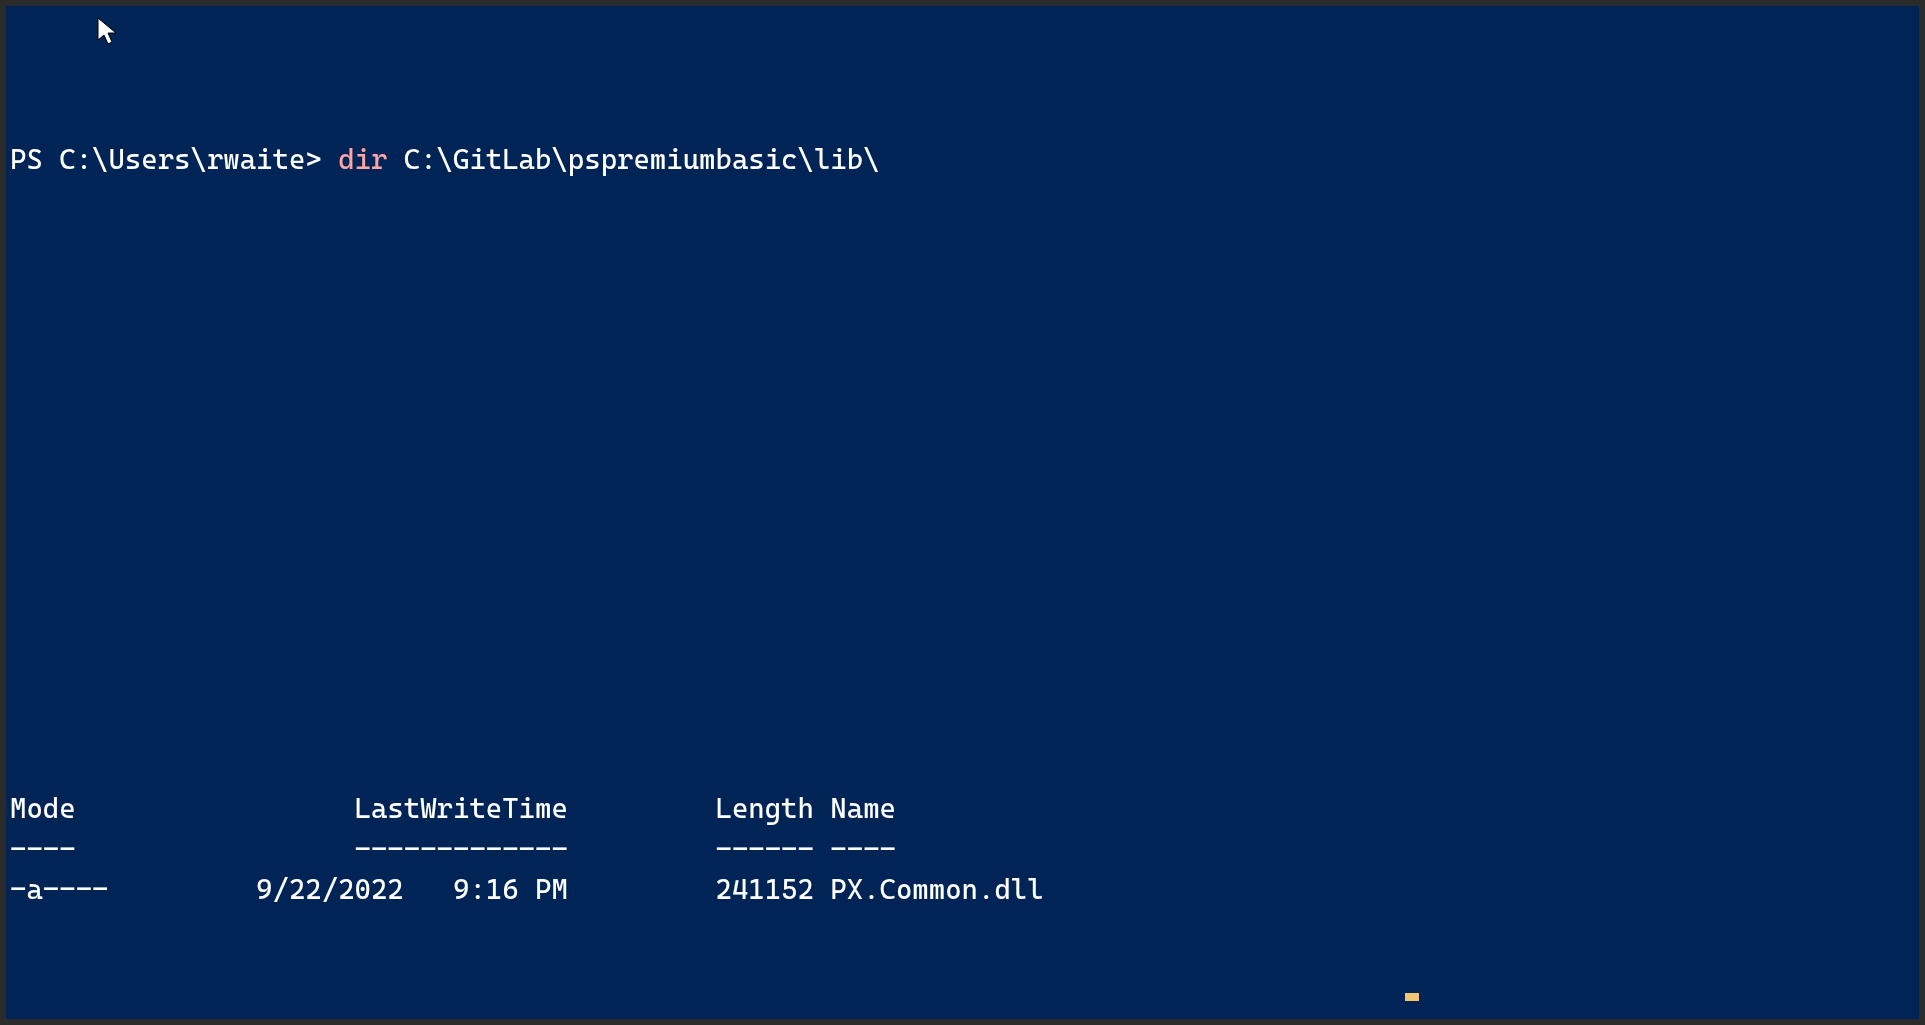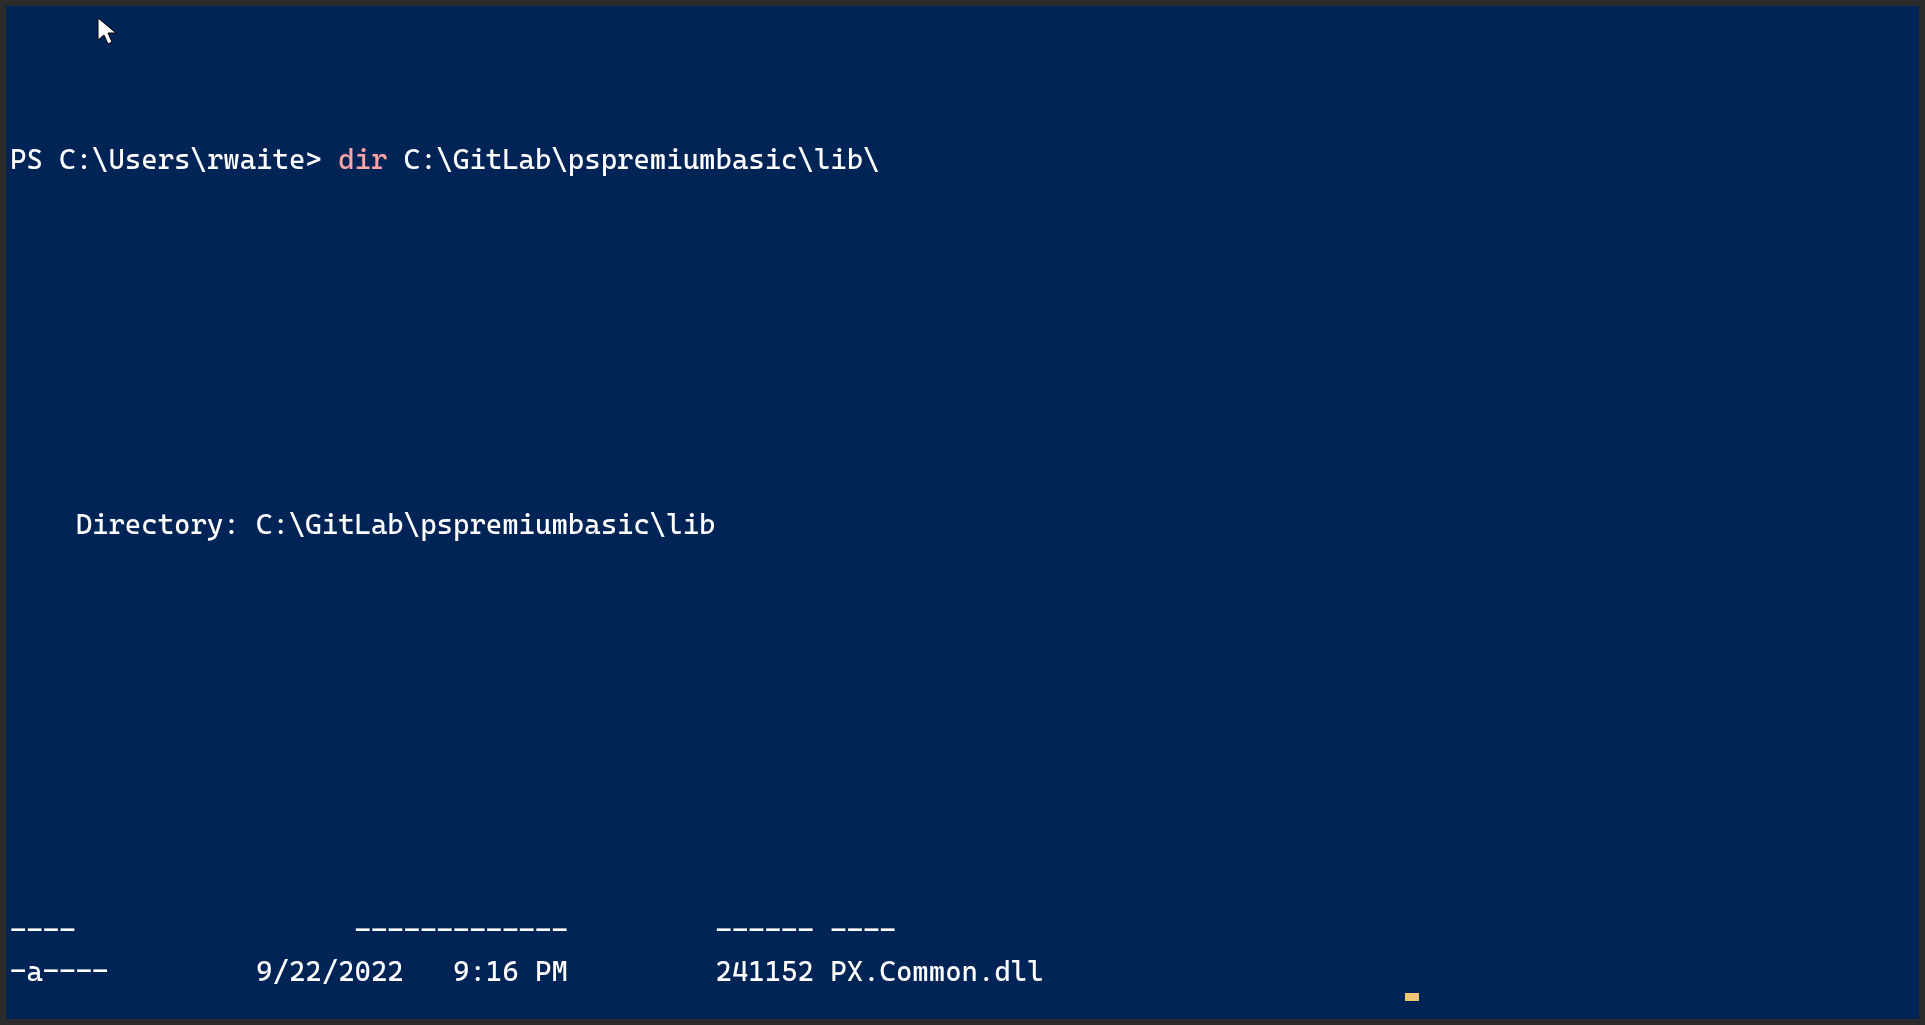--- a/index.html
+++ b/index.html
@@ -72,25 +72,24 @@
 </style>
 </head>
 <body>
 
 <div class="terminal-frame">
   <div class="terminal">
 
     <div class="prompt-line"><span>PS C:\Users\rwaite&gt; </span><span class="cmd">dir</span><span class="args"> C:\GitLab\pspremiumbasic\lib\</span></div>
     <div>&nbsp;</div>
     <div>&nbsp;</div>
-    <div class="dir-line">    Directory: C:\GitLab\pspremiumbasic\lib</div>
     <div>&nbsp;</div>
     <div>&nbsp;</div>
 
-    <div class="table" id="table"><div class="row">----                 -------------         ------ ----</div><div class="row">-a----         9/22/2022   9:16 PM         241152 PX.Common.dll</div></div>
+    <div class="table" id="table"><div class="row">Mode                 LastWriteTime         Length Name</div><div class="row">----                 -------------         ------ ----</div><div class="row">-a----         9/22/2022   9:16 PM         241152 PX.Common.dll</div></div>
 
     <div class="cursor"></div>
 
     <svg class="mouse-cursor" viewBox="0 0 24 30">
       <polygon points="2,2 2,24 8,19 12,28 16,26 12,17 20,17" fill="#ffffff" stroke="#000000" stroke-width="1"></polygon>
     </svg>
 
   </div>
 </div>
 

